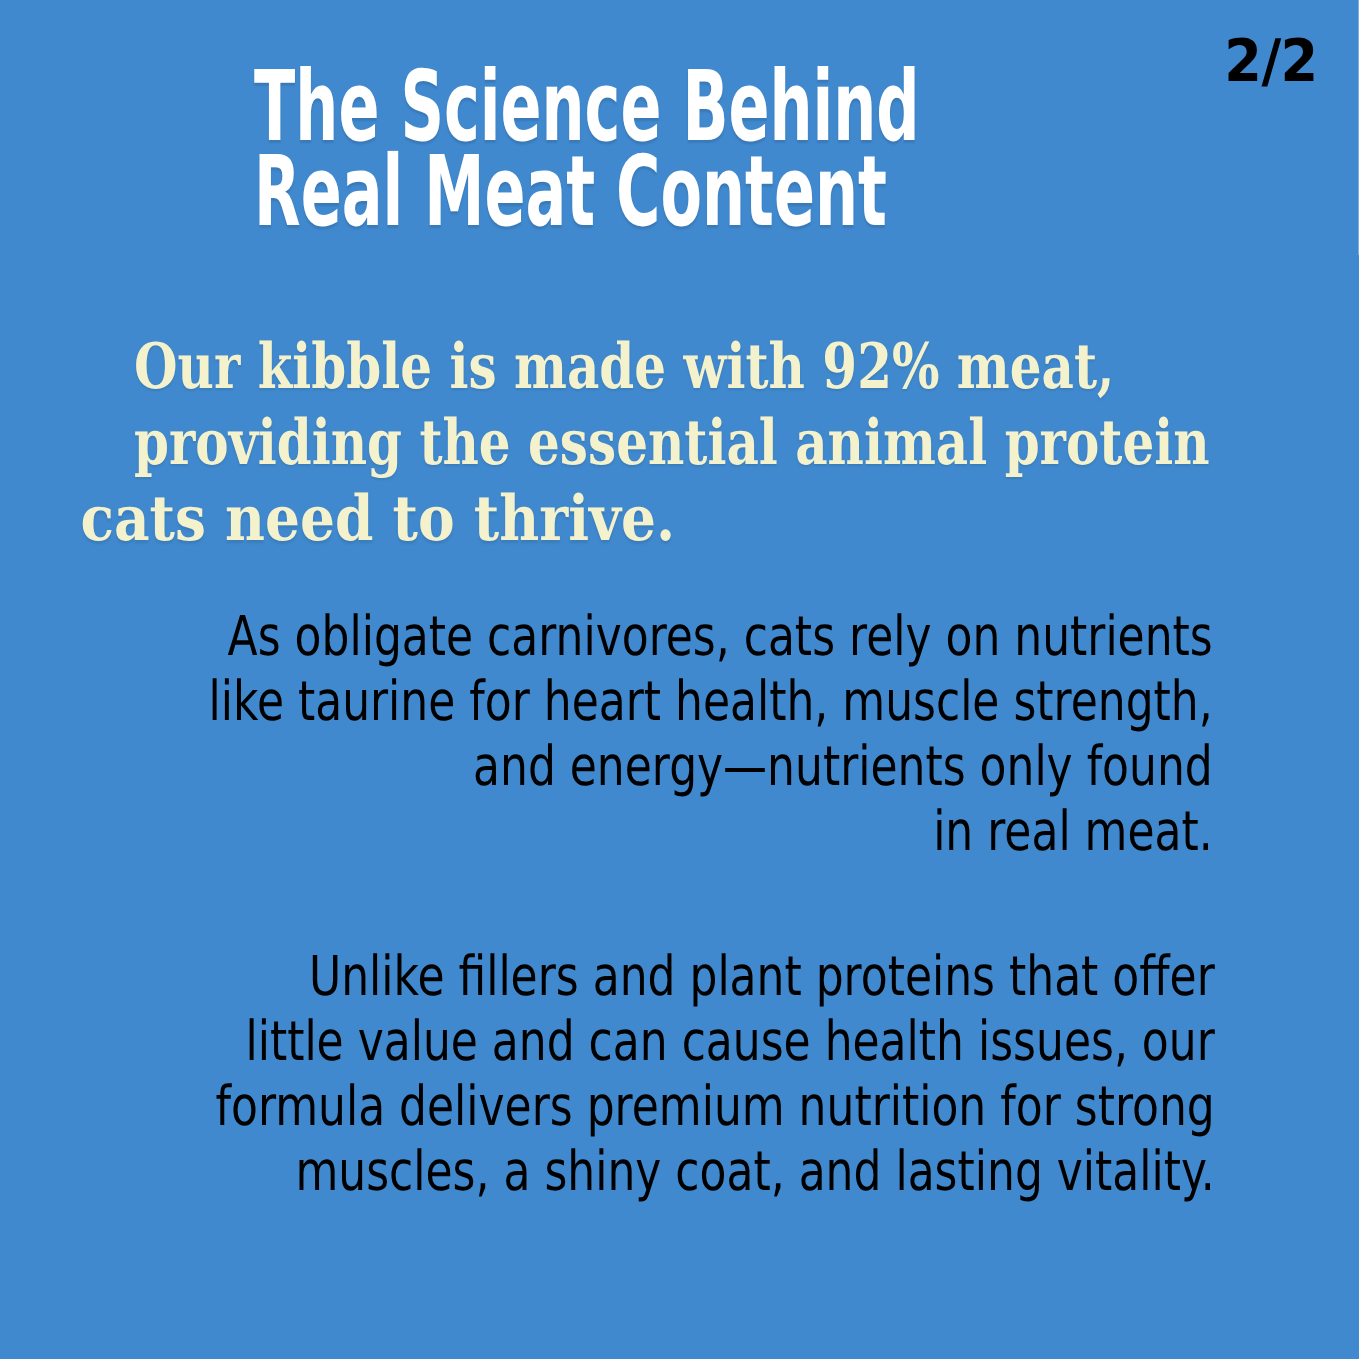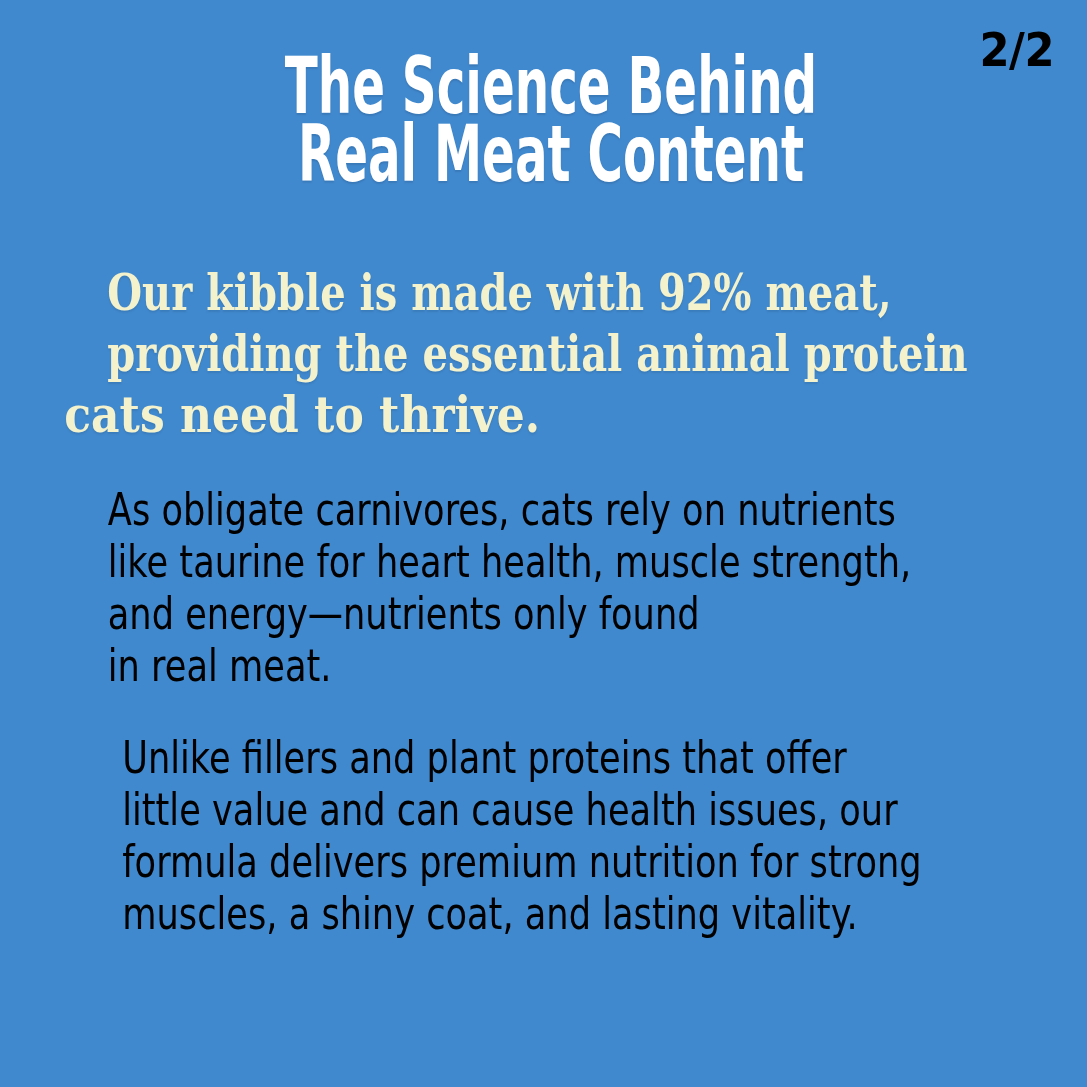--- a/index.html
+++ b/index.html
@@ -35,23 +35,22 @@
     color: #000000;
     transform: scaleX(0.92);
     transform-origin: right top;
     white-space: nowrap;
   }
 
   
   #title-block {
     position: absolute;
     top: 52px;
-    left: 16px;
+    left: 0;
     width: 1070px;
-    text-align: center;
   }
   .title-line {
     font-family: "DejaVu Sans", sans-serif;
     font-weight: 700;
     font-size: 78px;
     line-height: 68px;
     color: #ffffff;
     letter-spacing: 0px;
     white-space: nowrap;
     transform: scaleX(0.62);
@@ -80,27 +79,27 @@
   .lead-line.wide {
     transform: scaleX(0.88);
   }
 
   
   #body-block {
     position: absolute;
     top: 484px;
     left: 0;
     width: 1078px;
-    text-align: left;
+    text-align: right;
   }
   .body-para {
     margin: 0;
   }
   .body-para + .body-para {
-    margin-top: 40px;
+    margin-top: 64px;
     padding-left: 16px;
   }
   .body-line {
     font-family: "DejaVu Sans", sans-serif;
     font-weight: 400;
     font-size: 44px;
     line-height: 52px;
     color: #000000;
     white-space: nowrap;
     transform: scaleX(0.80);

